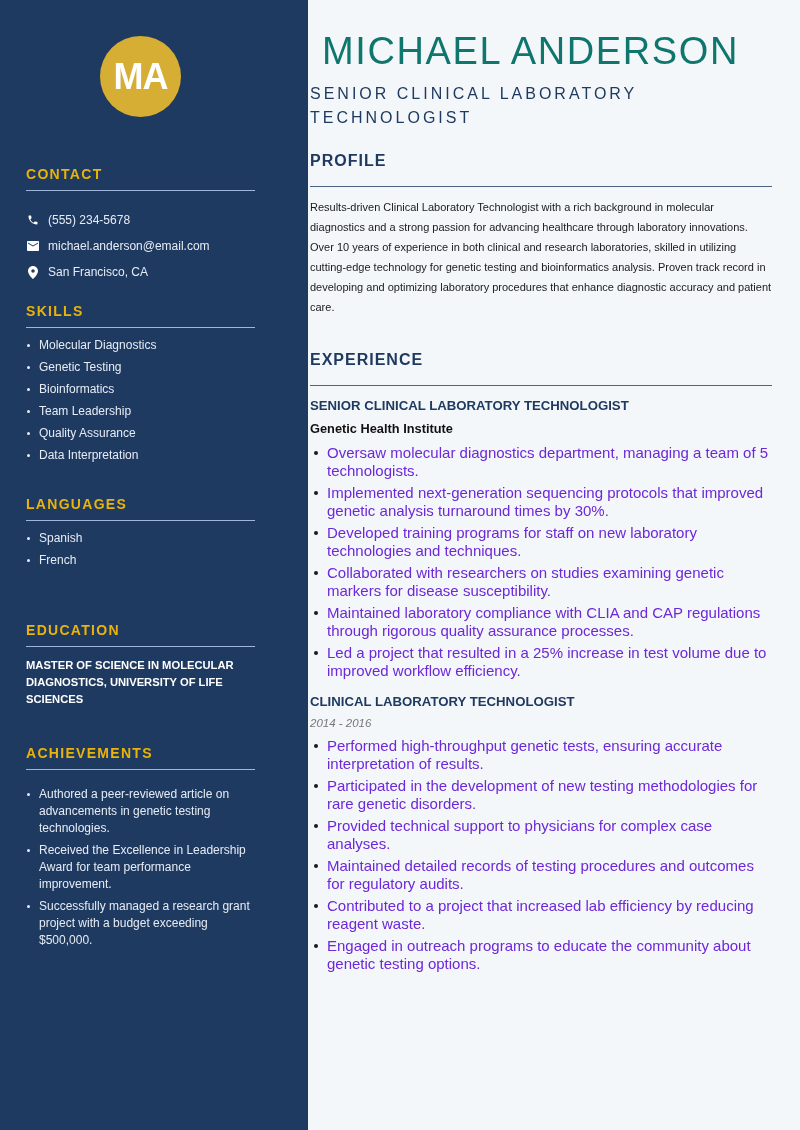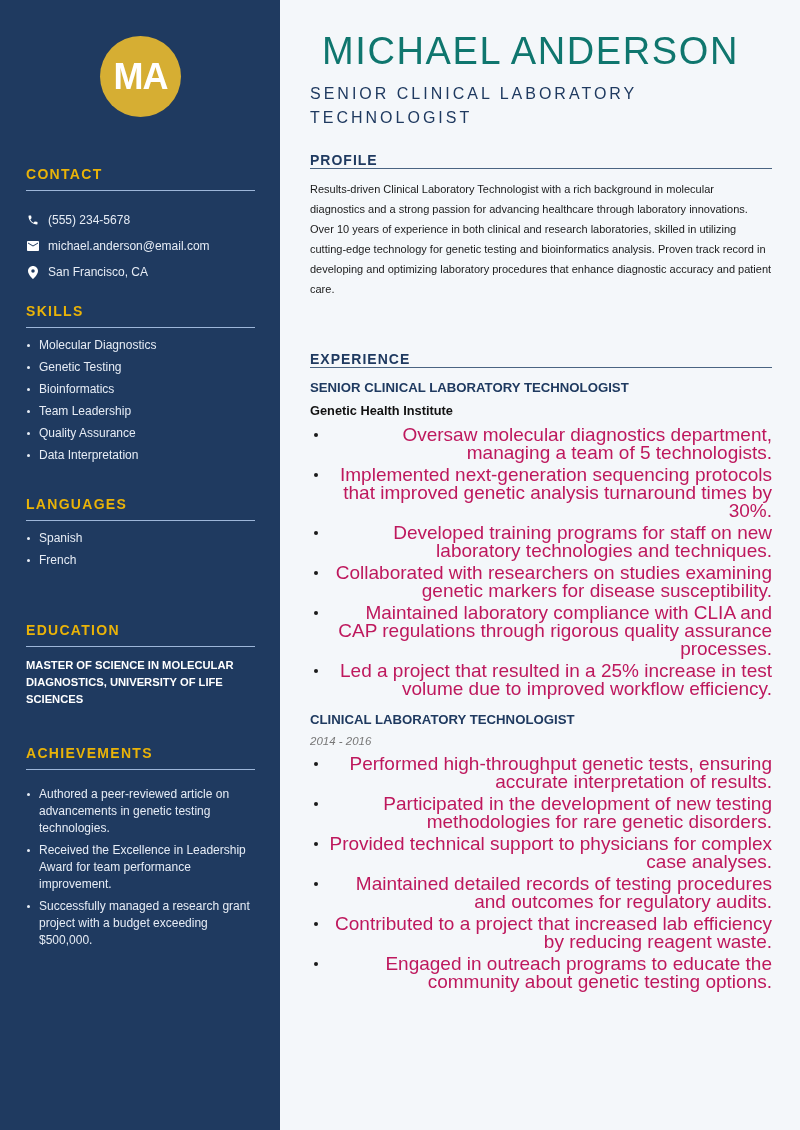--- a/index.html
+++ b/index.html
@@ -5,21 +5,21 @@
     * { margin: 0; padding: 0; box-sizing: border-box; }
     html, body { width: 800px; height: 1130px; }
     body {
       font-family: "Liberation Sans", "DejaVu Sans", sans-serif;
       background: #f4f7fa;
       position: relative;
       overflow: hidden;
     }
     .sidebar {
       position: absolute; left: 0; top: 0;
-      width: 280px; height: 1130px;
+      width: 308px; height: 1130px;
       background: #1f3a60;
       color: #ffffff;
       padding: 0 26px;
     }
     .avatar {
       position: absolute; left: 100px; top: 36px;
       width: 81px; height: 81px; border-radius: 50%;
       background: #d6ae33;
       display: flex; align-items: center; justify-content: center;
       color: #ffffff; font-weight: bold; font-size: 36px; letter-spacing: -1px;
@@ -59,37 +59,36 @@
       font-size: 38px; font-weight: normal; letter-spacing: 1.6px;
       color: #0f766e; white-space: nowrap;
     }
     .title {
       position: absolute; top: 82px; left: 0; width: 360px;
       font-size: 16px; letter-spacing: 3px; line-height: 24px;
       color: #1f3a60;
     }
     .main-section { position: absolute; left: 0; width: 462px; }
     .main-heading {
-      font-size: 14px; font-weight: bold; letter-spacing: 1px;
-      color: #1f3a60; padding-bottom: 0;
+      font-size: 16px; font-weight: bold; letter-spacing: 1px;
+      color: #1f3a60; padding-bottom: 16px;
       border-bottom: 1.5px solid #4a6482;
     }
     .profile-text {
       margin-top: 10px; font-size: 11px; line-height: 20.1px; color: #1a1a1a;
     }
     .job { margin-top: 12px; }
     .job-title { font-size: 13.2px; font-weight: bold; color: #1f3a60; }
     .job-company { font-size: 12.8px; font-weight: bold; color: #111; margin-top: 8px; }
     .job-dates { font-size: 11.5px; font-style: italic; color: #777; margin-top: 8px; }
     .job-bullets { list-style: none; margin-top: 8px; }
     .job-bullets li {
       position: relative; padding-left: 17px;
-      font-size: 19px; line-height: 18px; color: #be185d;
+      font-size: 15px; line-height: 18px; color: #6d28d9;
       margin-bottom: 4px;
-      text-align: right;
     }
     .job-bullets li::before {
       content: ""; position: absolute; left: 4px; top: 7px;
       width: 4px; height: 4px; border-radius: 50%; background: #1a1a1a;
     }
   </style>
 </head>
 <body>
 
 <aside class="sidebar">

